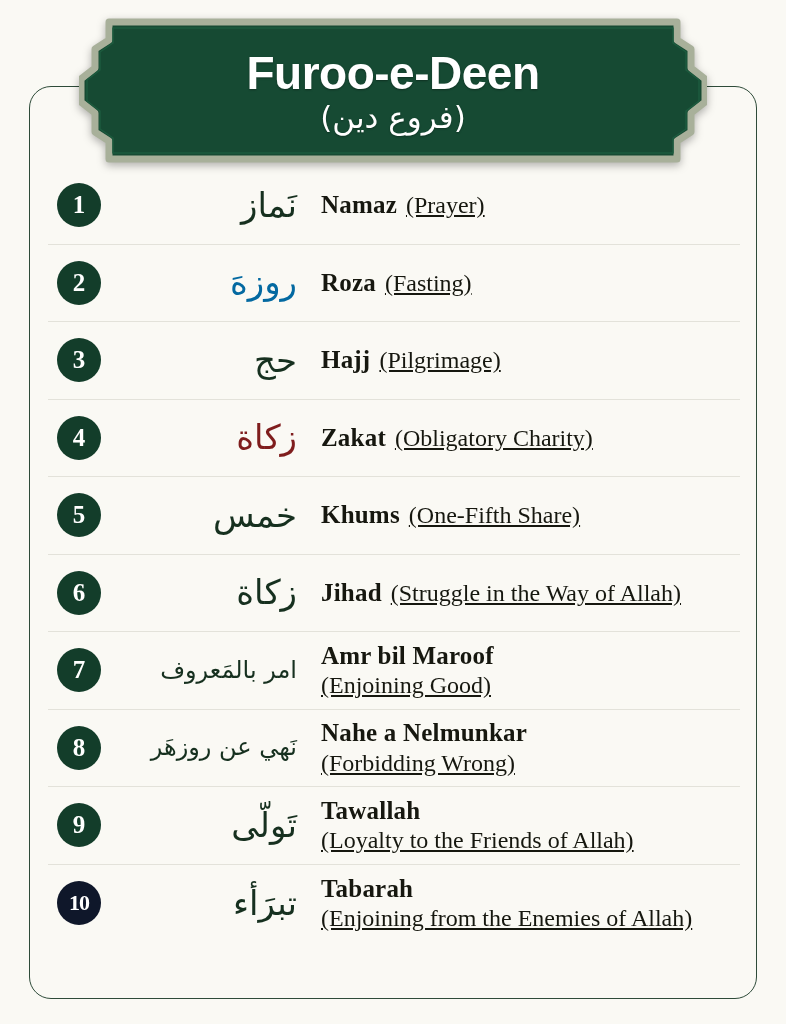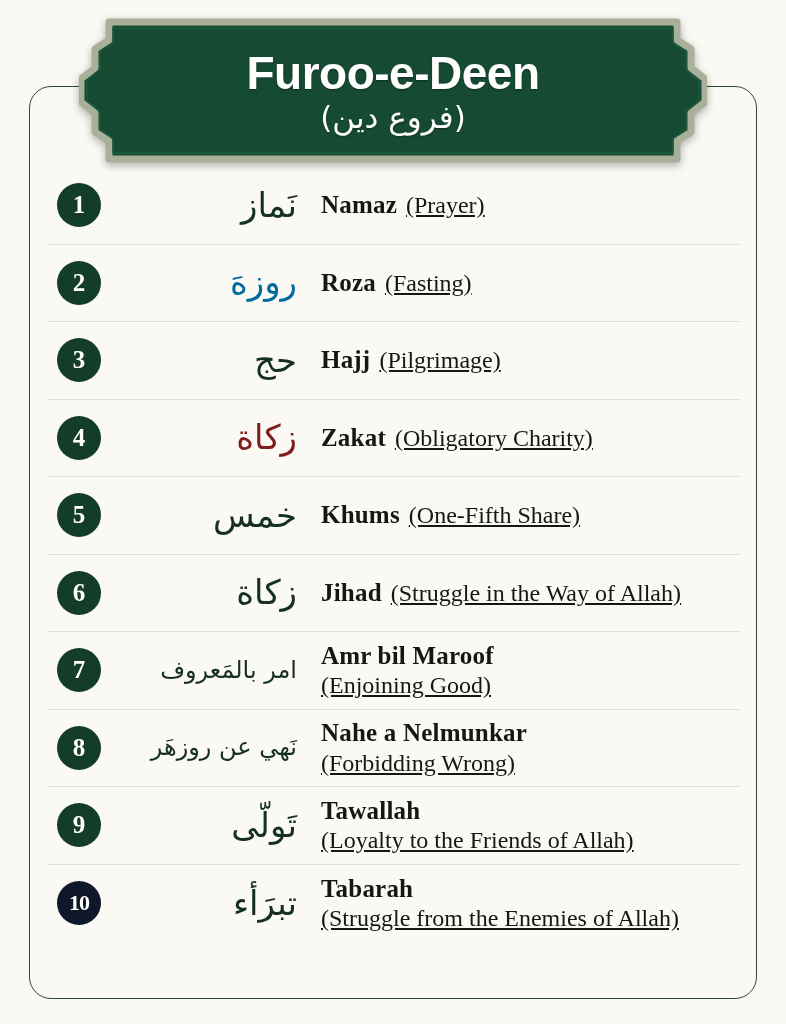--- a/index.html
+++ b/index.html
@@ -278,18 +278,18 @@
           <span class="meaning">(Loyalty to the Friends of Allah)</span>
         </div>
       </div>
       <div class="row last" style="border-bottom-color: rgb(227, 226, 218);">
         <div class="num-cell">
           <div class="num-circle ten" style="background: #0f172a;">10</div>
         </div>
         <div class="ar-cell" style="color: rgb(22, 48, 31);">تبرَأء</div>
         <div class="en-cell en-stack" style="color: rgb(22, 23, 15);">
           <span class="translit">Tabarah</span>
-          <span class="meaning">(Struggle from the Enemies of Allah)</span>
+          <span class="meaning">(Enjoining from the Enemies of Allah)</span>
         </div>
       </div>
     </div>
 
 </div>
 
 </body></html>

